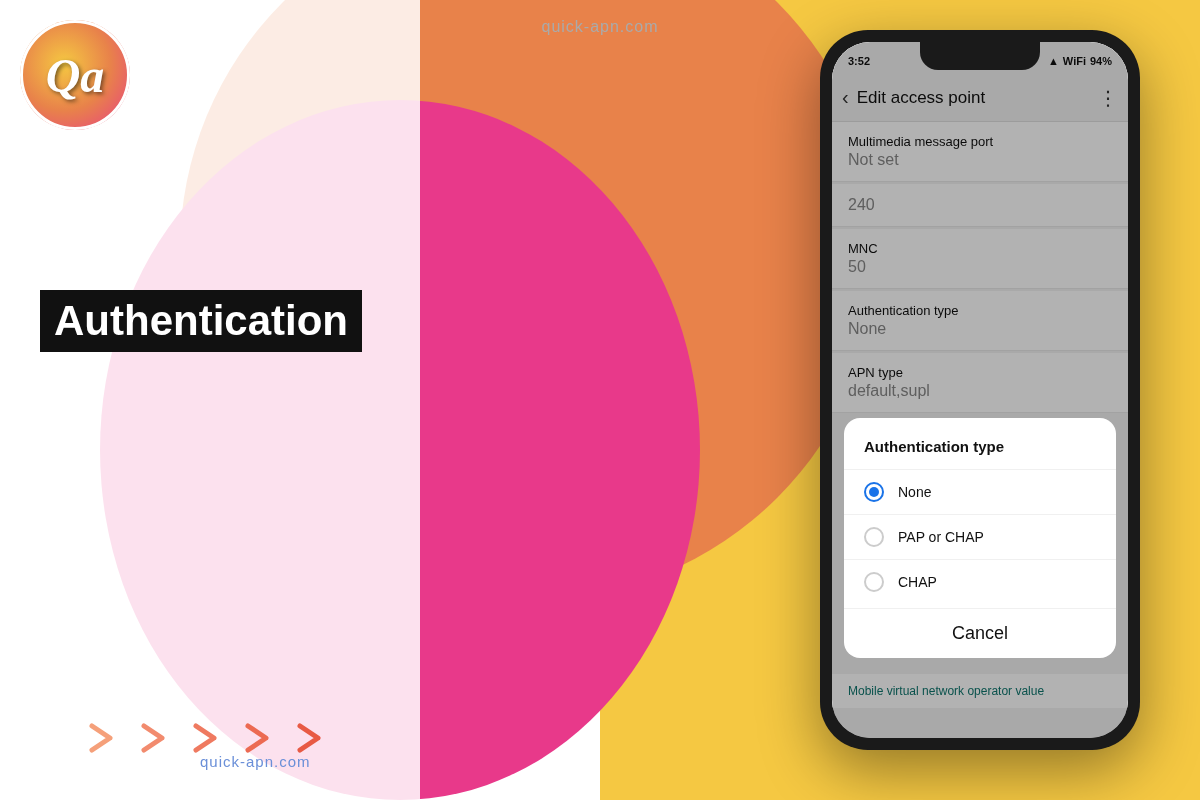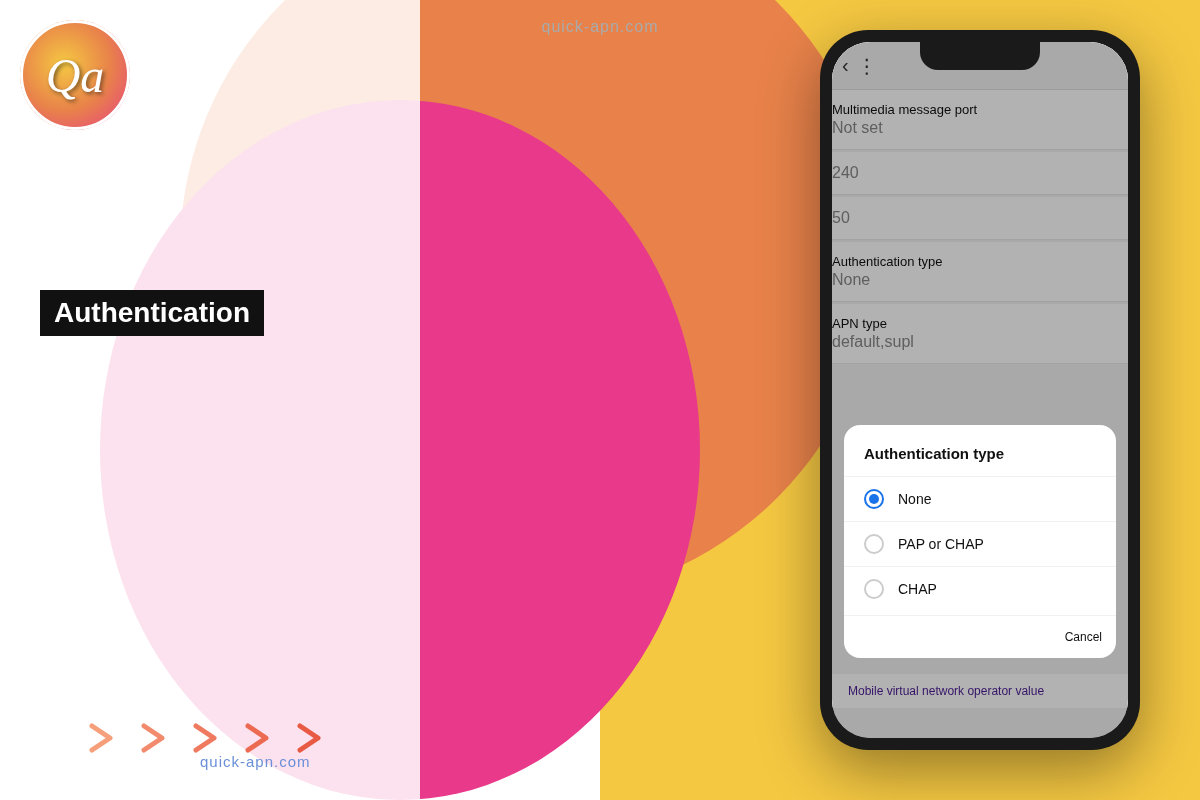--- a/index.html
+++ b/index.html
@@ -59,21 +59,21 @@
       border-radius: 50%;
       background: radial-gradient(circle at 40% 40%, #f5c842, #e8824a, #e8398a);
       z-index: 10;
       display: flex;
       align-items: center;
       justify-content: center;
       overflow: hidden;
     }
     .logo-text {
       font-size: 48px;
-      font-weight: 400;
+      font-weight: 700;
       color: #fff;
       font-family: Georgia, serif;
       text-shadow: 2px 2px 4px rgba(0,0,0,0.5);
       font-style: italic;
     }
     .logo-border {
       position: absolute;
       top: 20px; left: 20px;
       width: 110px; height: 110px;
       border-radius: 50%;
@@ -105,21 +105,21 @@
     
     .main-heading {
       position: absolute;
       left: 40px;
       top: 290px;
       z-index: 10;
     }
     .heading-line {
       background: #111;
       color: #fff;
-      font-size: 28px;
+      font-size: 42px;
       font-weight: 900;
       padding: 6px 14px;
       display: block;
       margin-bottom: 6px;
       line-height: 1.2;
     }
 
     
     .chevrons {
       position: absolute;
@@ -220,21 +220,21 @@
     .app-bar-more {
       font-size: 20px;
       color: #333;
     }
     
     .settings-list {
       background: #f2f2f2;
     }
     .settings-item {
       background: #fff;
-      padding: 12px 0;
+      padding: 12px 16px;
       border-bottom: 1px solid #e8e8e8;
       margin-bottom: 2px;
     }
     .settings-item-label {
       font-size: 13px;
       color: #111;
       font-weight: 400;
       margin-bottom: 2px;
     }
     .settings-item-value {
@@ -289,37 +289,37 @@
       width: 10px;
       height: 10px;
       border-radius: 50%;
       background: #1a73e8;
     }
     .dialog-option-label {
       font-size: 14px;
       color: #111;
     }
     .dialog-cancel {
-      text-align: right;
+      text-align: center;
       padding: 14px;
-      font-size: 12px;
+      font-size: 18px;
       font-weight: 500;
       color: #111;
       border-top: 1px solid #f0f0f0;
       margin-top: 4px;
     }
     
     .mvno-row {
       position: absolute;
       bottom: 30px;
       left: 0; right: 0;
       background: #fff;
       padding: 10px 16px;
       font-size: 12px;
-      color: #4c1d95;
+      color: #0f766e;
     }
   </style>
 </head>
 <body>
 
 <div class="bg-white"></div>
 <div class="bg-yellow"></div>
 <div class="bg-orange-circle"></div>
 <div class="bg-pink-circle"></div>
 <div class="bg-white-left"></div>
@@ -362,35 +362,45 @@
         <polyline points="10,8 28,20 10,32" fill="none" stroke="#e85a44" stroke-width="5" stroke-linecap="round" stroke-linejoin="round"></polyline>
       </svg>
   </div>
 </div>
 
 <div class="phone-container">
   <div class="phone-outer">
     <div class="phone-notch"></div>
     <div class="phone-screen">
 
+      <div class="status-bar">
+        <span>3:52</span>
+        <div class="status-right">
+          <span>▲</span>
+          <span>WiFi</span>
+          <span>94%</span>
+        </div>
+      </div>
 
       <div class="app-bar">
         <span class="app-bar-back">‹</span>
+        <span class="app-bar-title">Edit access point</span>
         <span class="app-bar-more">⋮</span>
       </div>
 
       <div class="settings-list">
         <div class="settings-item">
           <div class="settings-item-label">Multimedia message port</div>
           <div class="settings-item-value">Not set</div>
         </div>
         <div class="settings-item">
           <div class="settings-item-value">240</div>
         </div>
         <div class="settings-item">
+          <div class="settings-item-label">MNC</div>
           <div class="settings-item-value">50</div>
         </div>
         <div class="settings-item">
           <div class="settings-item-label">Authentication type</div>
           <div class="settings-item-value">None</div>
         </div>
         <div class="settings-item">
           <div class="settings-item-label">APN type</div>
           <div class="settings-item-value">default,supl</div>
         </div>

